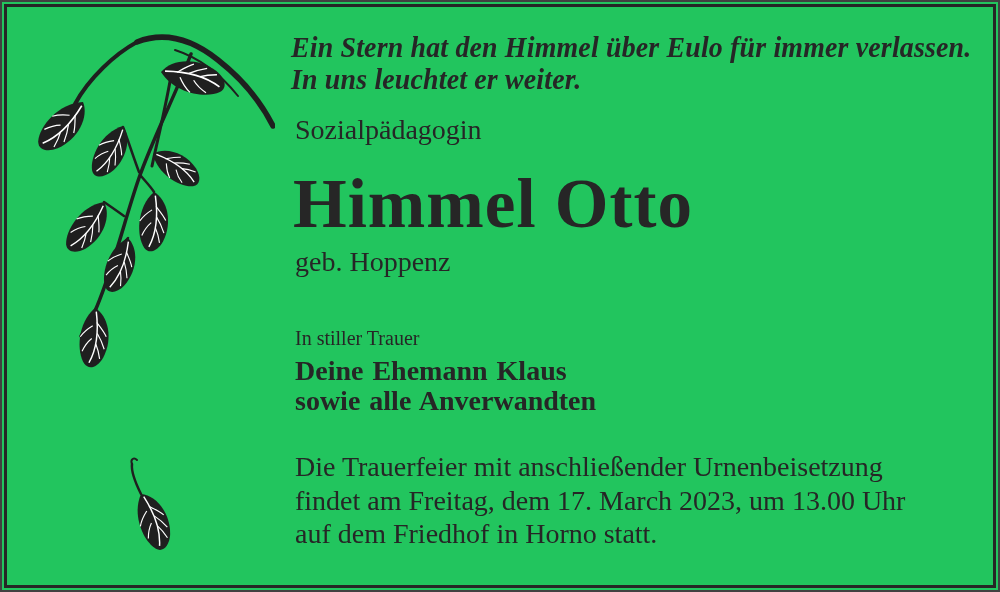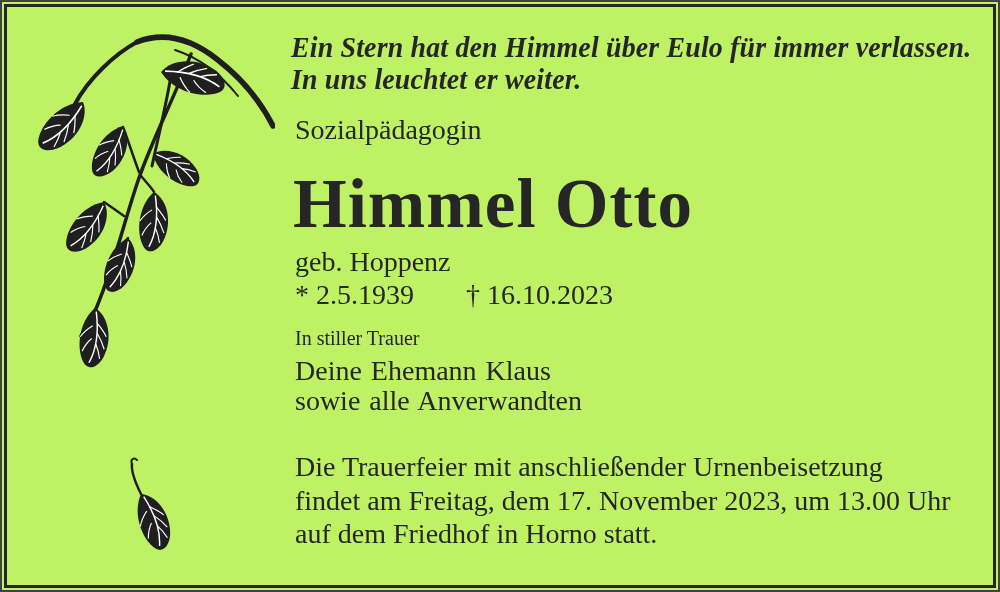--- a/index.html
+++ b/index.html
@@ -3,21 +3,21 @@
 <meta charset="utf-8">
 <style>
   * { margin: 0; padding: 0; box-sizing: border-box; }
   html, body { background: #ffffff; }
   body { font-family: "Liberation Serif", "DejaVu Serif", serif; }
 
   .sheet {
     position: relative;
     width: 1000px;
     height: 592px;
-    background: #bef264;
+    background: #22c55e;
     overflow: hidden;
     color: #262626;
   }
   
   .frame-outer {
     position: absolute; inset: 0;
     border: 2px solid #414141;
     pointer-events: none;
   }
   .frame-inner {
@@ -70,21 +70,21 @@
     gap: 52px;
     white-space: nowrap;
   }
   .mourning-intro {
     left: 295px; top: 327px;
     font-size: 20px;
   }
   .mourners {
     left: 295px; top: 356px;
     font-size: 28px; line-height: 30px;
-    font-weight: normal;
+    font-weight: bold;
     white-space: pre-line;
     word-spacing: 2px;
   }
   .funeral-notice {
     left: 295px; top: 450px;
     font-size: 28px; line-height: 33.5px;
     white-space: pre-line;
   }
 </style>
 </head>
@@ -142,25 +142,21 @@
 
   <div class="txt epitaph">Ein Stern hat den Himmel über Eulo für immer verlassen.
 In uns leuchtet er weiter.</div>
 
   <div class="txt profession">Sozialpädagogin</div>
 
   <div class="txt deceased-name">Himmel Otto</div>
 
   <div class="txt maiden-name">geb. Hoppenz</div>
 
-  <div class="txt dates-row">
-    <span>* 2.5.1939</span>
-    <span>† 16.10.2023</span>
-  </div>
 
   <div class="txt mourning-intro">In stiller Trauer</div>
   <div class="txt mourners">Deine Ehemann Klaus
 sowie alle Anverwandten</div>
 
   <div class="txt funeral-notice">Die Trauerfeier mit anschließender Urnenbeisetzung
-findet am Freitag, dem 17. November 2023, um 13.00 Uhr
+findet am Freitag, dem 17. March 2023, um 13.00 Uhr
 auf dem Friedhof in Horno statt.</div>
 </div>
 
 </body></html>

